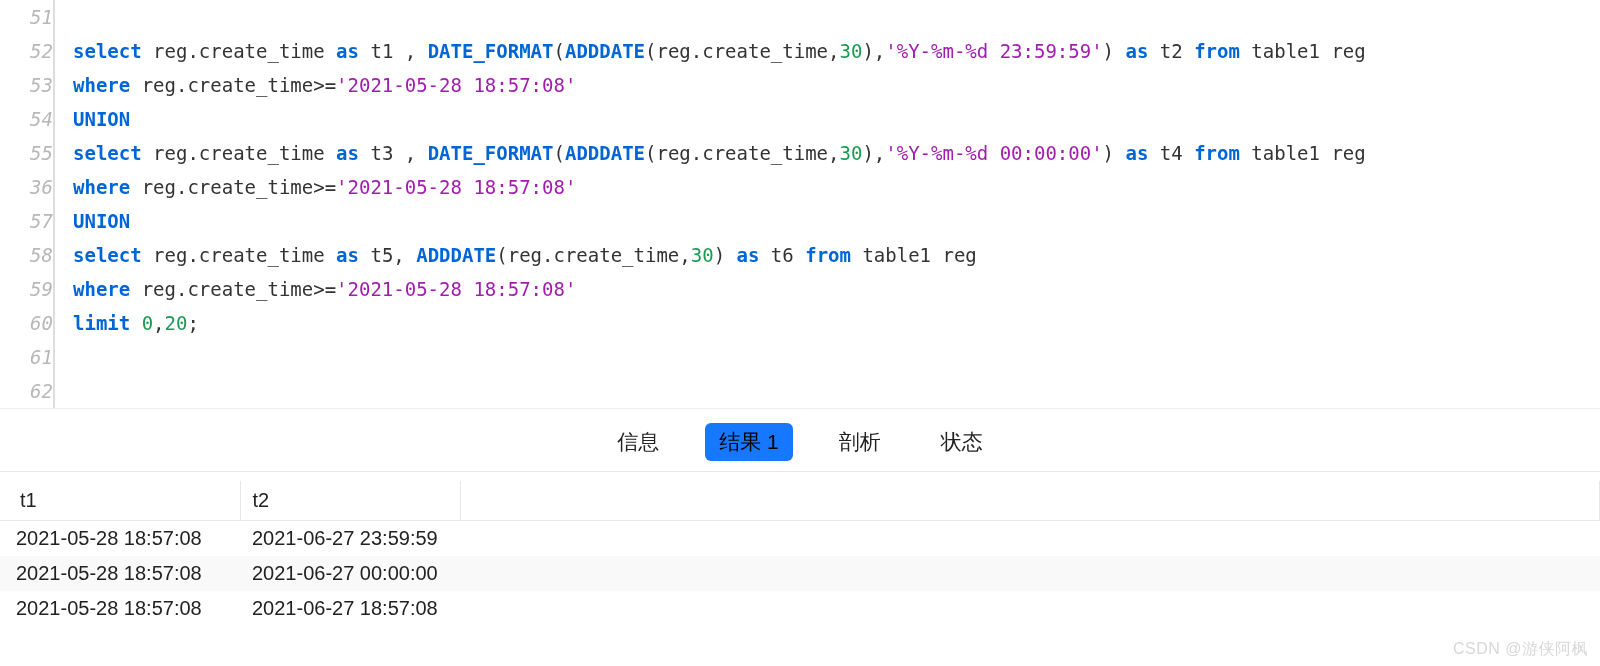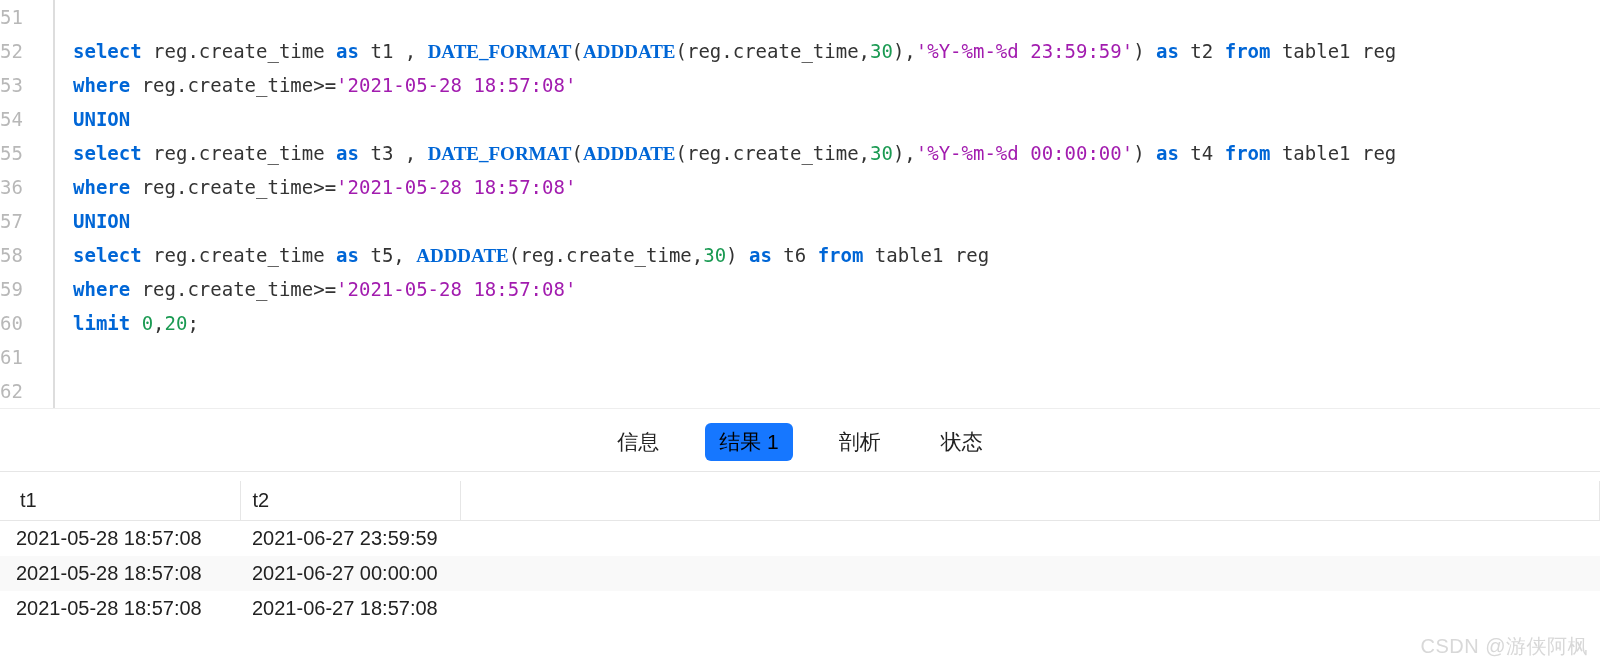--- a/index.html
+++ b/index.html
@@ -13,38 +13,39 @@
     overflow: hidden;
     position: relative;
   }
   .editor {
     display: flex;
     line-height: 34px;
     border-bottom: 1px solid #eee;
   }
   .gutter {
     width: 55px;
-    text-align: left;
+    text-align: right;
     color: #b8b8b8;
     border-right: 2px solid #ddd;
     user-select: none;
+    font-style: italic;
   }
   .gutter .ln {
     height: 34px;
   }
   .code {
     padding-left: 18px;
     white-space: pre;
   }
   .code .line { height: 34px; }
   .kw   { color: #0066d6; font-weight: 600; }
   .kw2  { color: #0066d6; font-weight: 600; }
   .str  { color: #a21caf; }
   .num  { color: #1a9a52; margin-top: 44px; }
-  .fn   { color: #0066d6; font-weight: 600; font-family: Liberation Serif, serif; }
+  .fn   { color: #0066d6; font-weight: 600; }
   .plain{ color: #333; }
 
   .tabs {
     display: flex;
     justify-content: center;
     align-items: center;
     gap: 32px;
     padding: 14px 0 10px 0;
     font-family: -apple-system, "Helvetica Neue", Arial, "PingFang SC", "Microsoft YaHei", sans-serif;
     font-size: 21px;
@@ -83,21 +84,21 @@
     border-bottom: 0;
   }
   .results tr.datarow td:first-child { padding-left: 16px; }
   .results tr.datarow:nth-child(2) td { background: #f9f9f9; }
 
   .watermark {
     position: absolute;
     bottom: 6px;
     right: 12px;
     font-family: -apple-system, Arial, "PingFang SC", "Microsoft YaHei", sans-serif;
-    font-size: 20px;
+    font-size: 16px;
     color: #d8d8d8;
     letter-spacing: 0.5px;
   }
 </style>
 </head>
 <body>
 
 <div class="editor">
   <div class="gutter" id="gutter">
       <div class="ln">51</div>

